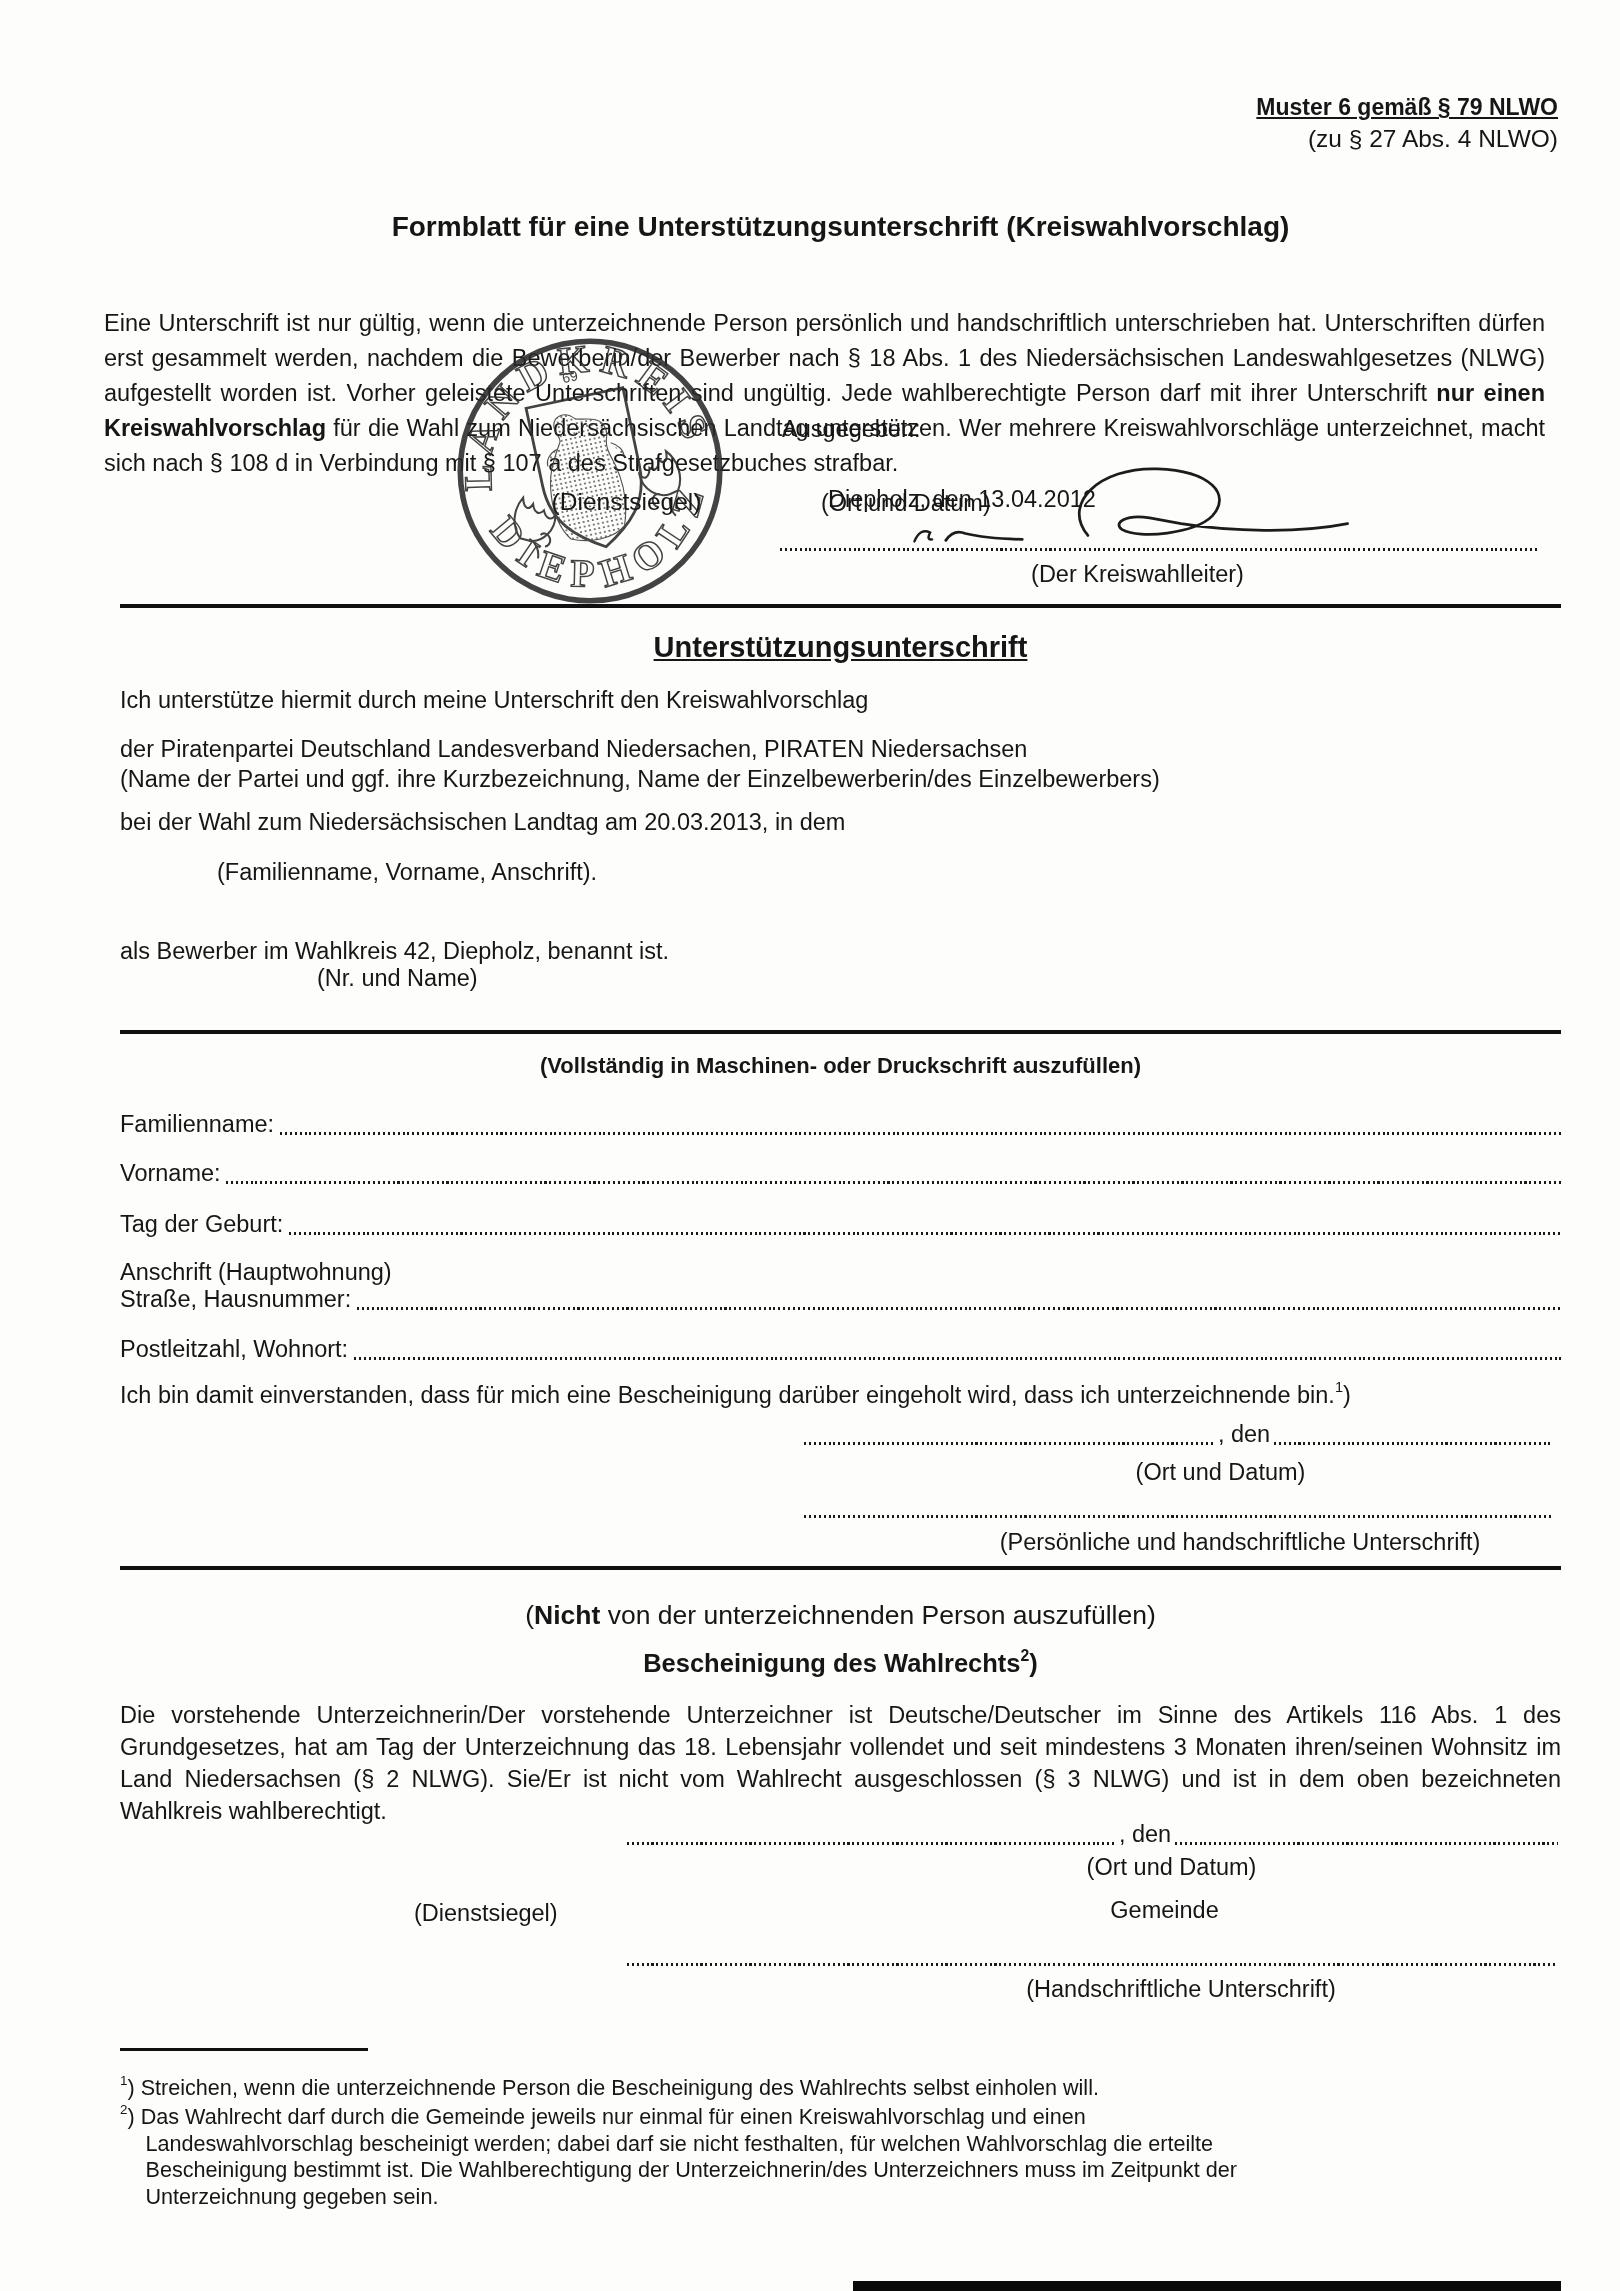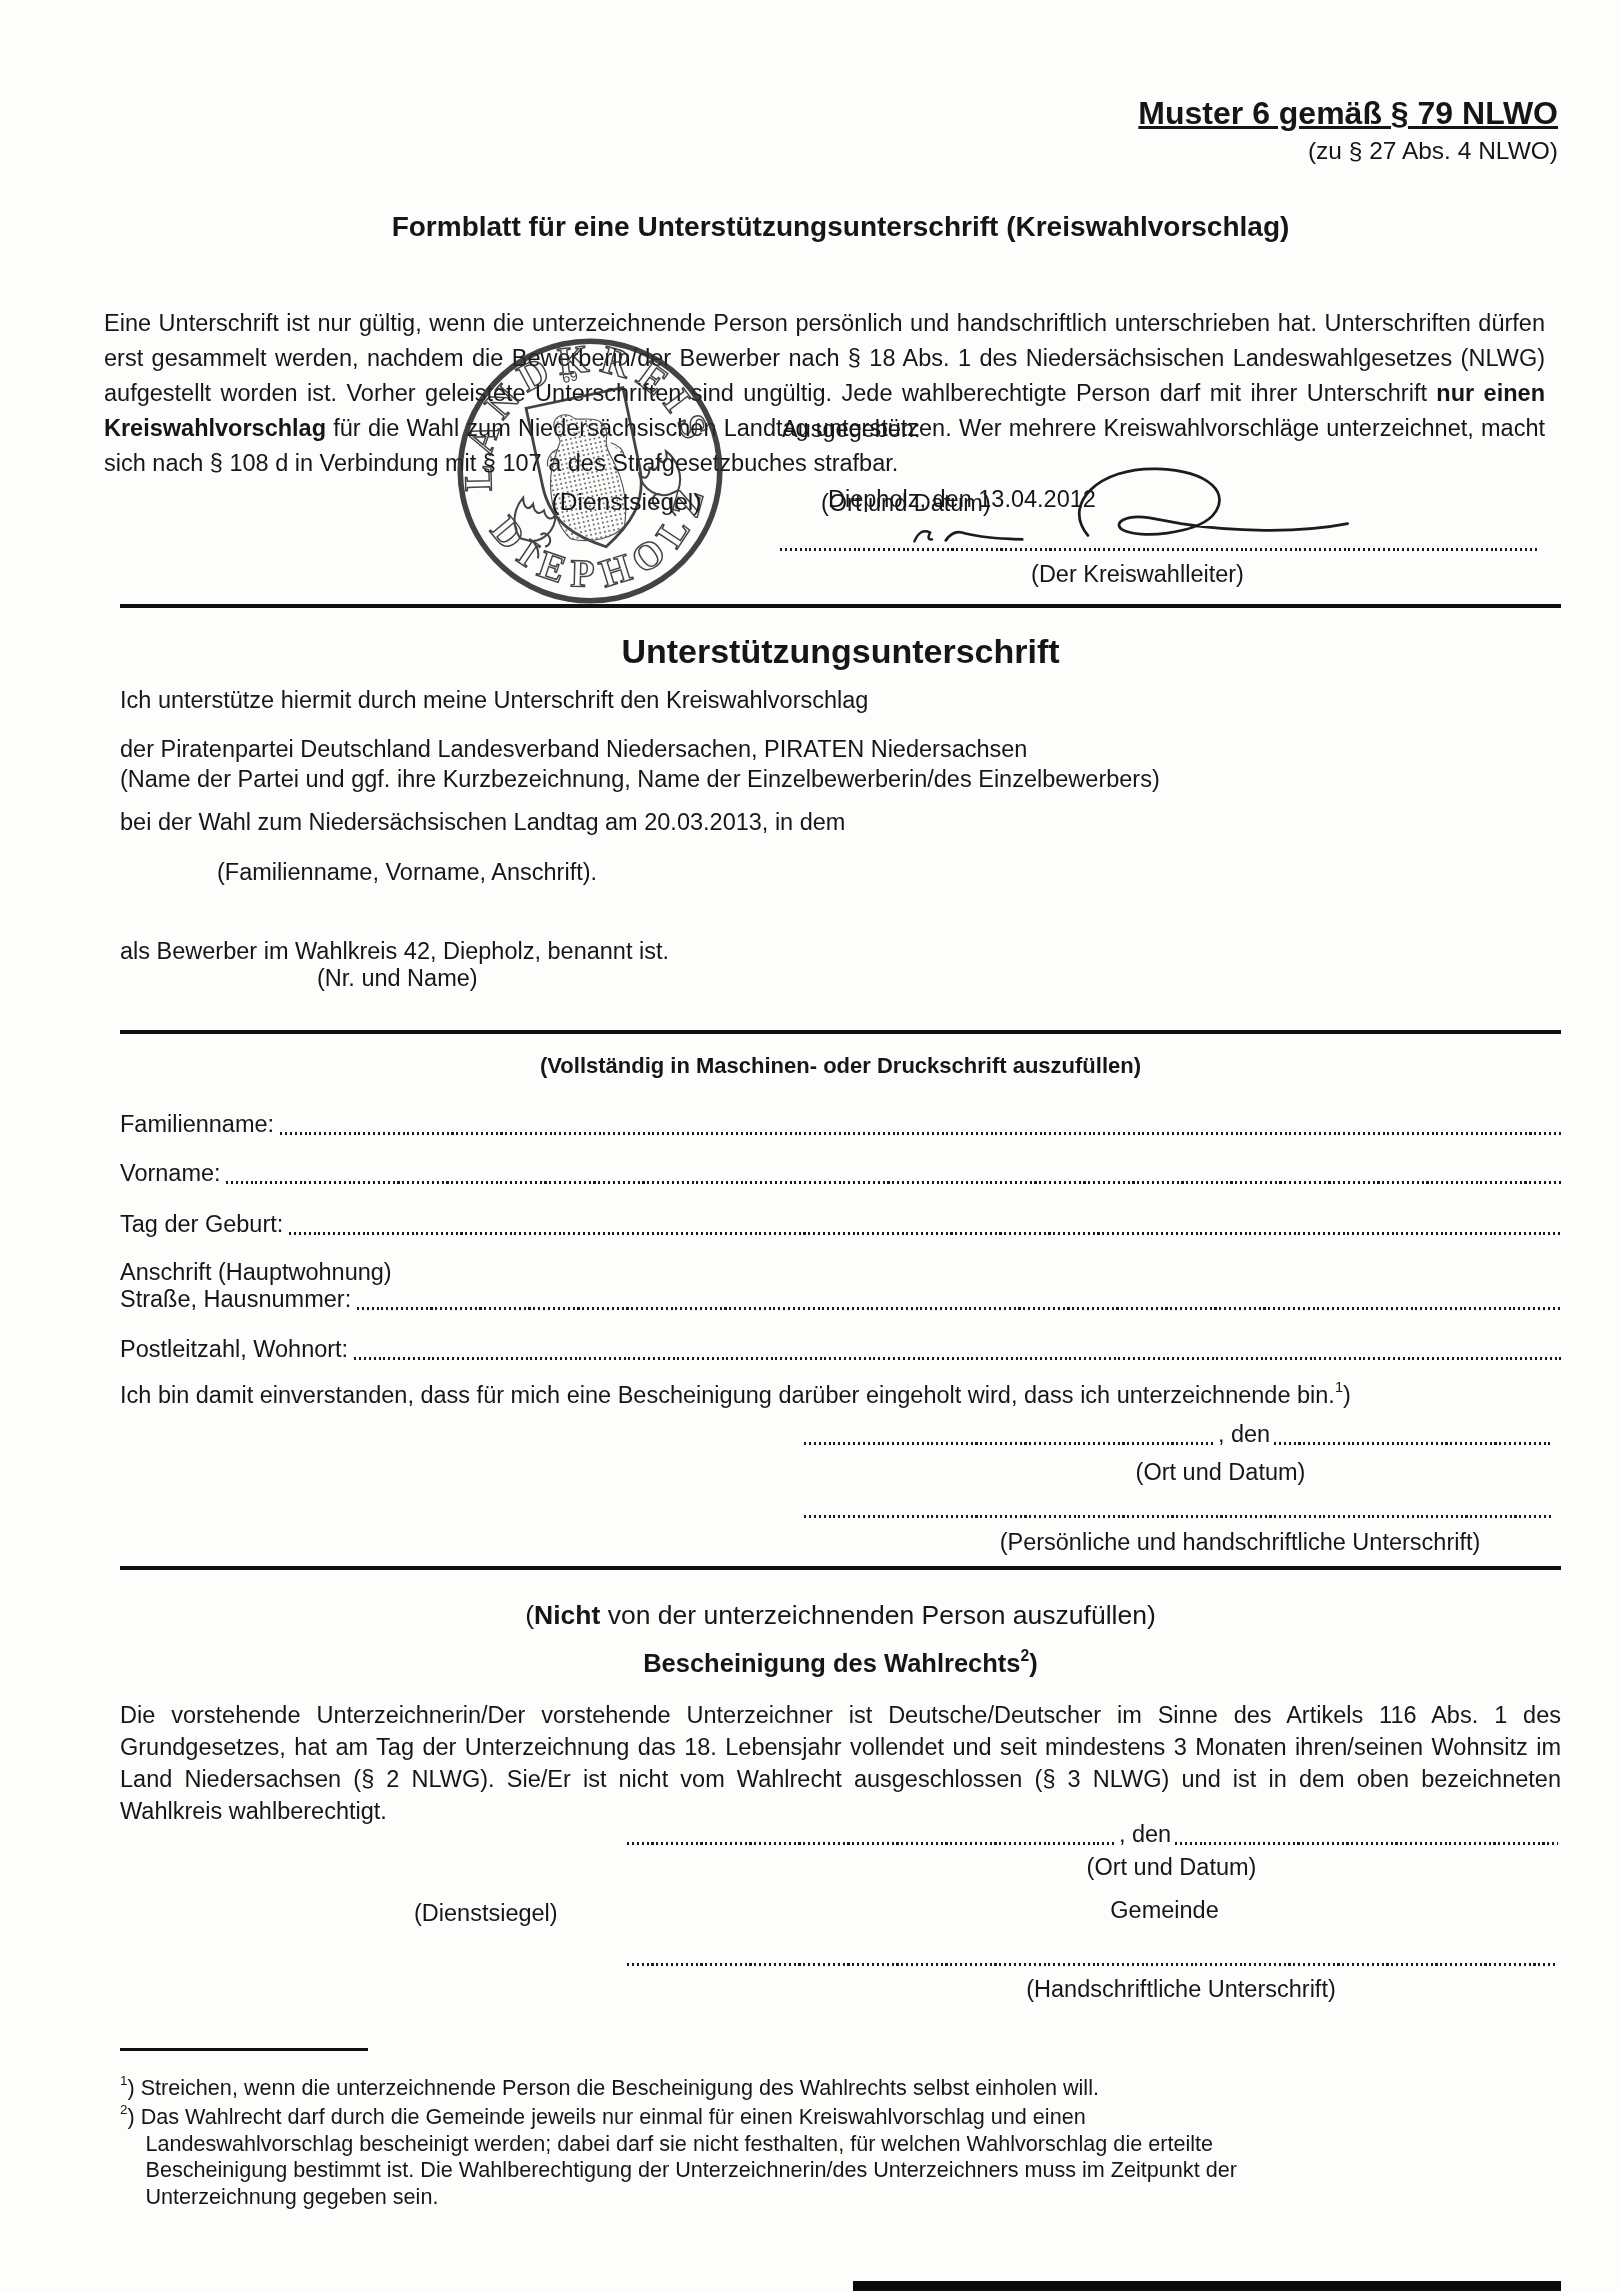--- a/index.html
+++ b/index.html
@@ -27,21 +27,21 @@
   .caption{font-size:23.5px;}
   .seal-svg{width:280px;height:280px;transform:rotate(-12deg);opacity:.88;}
   .footnote{font-size:21.6px;line-height:26.5px;padding-left:25.5px;text-indent:-25.5px;}
 </style>
 </head>
 <body>
 
 <div id="page">
 
   <div class="abs right" style="top:93px;left:1078px;width:480px;">
-    <div class="b" style="font-size:32px;text-decoration:underline;">Muster 6 gemäß § 79 NLWO</div>
+    <div class="b" style="font-size:23px;text-decoration:underline;">Muster 6 gemäß § 79 NLWO</div>
     <div style="font-size:24.5px;">(zu § 27 Abs. 4 NLWO)</div>
   </div>
 
   <div class="abs center b" style="top:209px;left:120px;width:1441px;font-size:28px;">Formblatt für eine Unterstützungsunterschrift (Kreiswahlvorschlag)</div>
 
   <div class="abs justify" style="top:261px;left:104px;width:1441px;line-height:35px;margin-top:45px;">
     <span>Eine Unterschrift ist nur gültig, wenn die unterzeichnende Person persönlich und handschriftlich unterschrieben hat. Unterschriften dürfen erst gesammelt werden, nachdem die Bewerberin/der Bewerber nach § 18 Abs. 1 des Niedersächsischen Landeswahlgesetzes (NLWG) aufgestellt worden ist. Vorher geleistete Unterschriften sind ungültig. Jede wahlberechtigte Person darf mit ihrer Unterschrift </span><span class="b">nur einen Kreiswahlvorschlag</span><span> für die Wahl zum Niedersächsischen Landtag unterstützen. Wer mehrere Kreiswahlvorschläge unterzeichnet, macht sich nach § 108 d in Verbindung mit § 107 a des Strafgesetzbuches strafbar.</span>
   </div>
 
   <div class="abs" style="top:331px;left:450px;">
@@ -77,21 +77,21 @@
   <svg class="abs" style="top:461px;left:887px;width:490px;height:98px;" viewBox="0 0 500 100">
     <path d="M28,82 q6,-14 16,-9 q-4,8 2,7" fill="none" stroke="#1c1c1c" stroke-width="2.5" stroke-linecap="round"></path>
     <path d="M60,81 q8,-12 20,-7 q20,5 58,6" fill="none" stroke="#1c1c1c" stroke-width="2.8" stroke-linecap="round"></path>
     <path d="M205,76 C178,44 216,6 276,8 C330,10 352,34 332,56 C314,74 258,80 240,70 C230,63 244,54 268,58 L300,64 C350,72 420,74 470,64" fill="none" stroke="#1c1c1c" stroke-width="2.8" stroke-linecap="round"></path>
   </svg>
   <div class="abs dots" style="top:548px;left:780px;width:757px;"></div>
   <div class="abs caption center" style="top:559px;left:1010px;width:255px;">(Der Kreiswahlleiter)</div>
 
   <div class="abs rule" style="top:604px;left:120px;width:1441px;"></div>
 
-  <div class="abs center b" style="top:629px;left:120px;width:1441px;font-size:34px;">Unterstützungsunterschrift</div>
+  <div class="abs center b" style="top:629px;left:120px;width:1441px;font-size:29px;text-decoration:underline;">Unterstützungsunterschrift</div>
   <div class="abs" style="top:685px;left:120px;">Ich unterstütze hiermit durch meine Unterschrift den Kreiswahlvorschlag</div>
   <div class="abs" style="top:734px;left:120px;">der Piratenpartei Deutschland Landesverband Niedersachen, PIRATEN Niedersachsen</div>
   <div class="abs caption" style="top:764px;left:120px;">(Name der Partei und ggf. ihre Kurzbezeichnung, Name der Einzelbewerberin/des Einzelbewerbers)</div>
   <div class="abs" style="top:807px;left:120px;">bei der Wahl zum Niedersächsischen Landtag am 20.03.2013, in dem</div>
   <div class="abs caption" style="top:857px;left:217px;">(Familienname, Vorname, Anschrift).</div>
   <div class="abs" style="top:936px;left:120px;">als Bewerber im Wahlkreis 42, Diepholz, benannt ist.</div>
   <div class="abs caption" style="top:963px;left:317px;">(Nr. und Name)</div>
 
   <div class="abs rule" style="top:1030px;left:120px;width:1441px;"></div>
 

